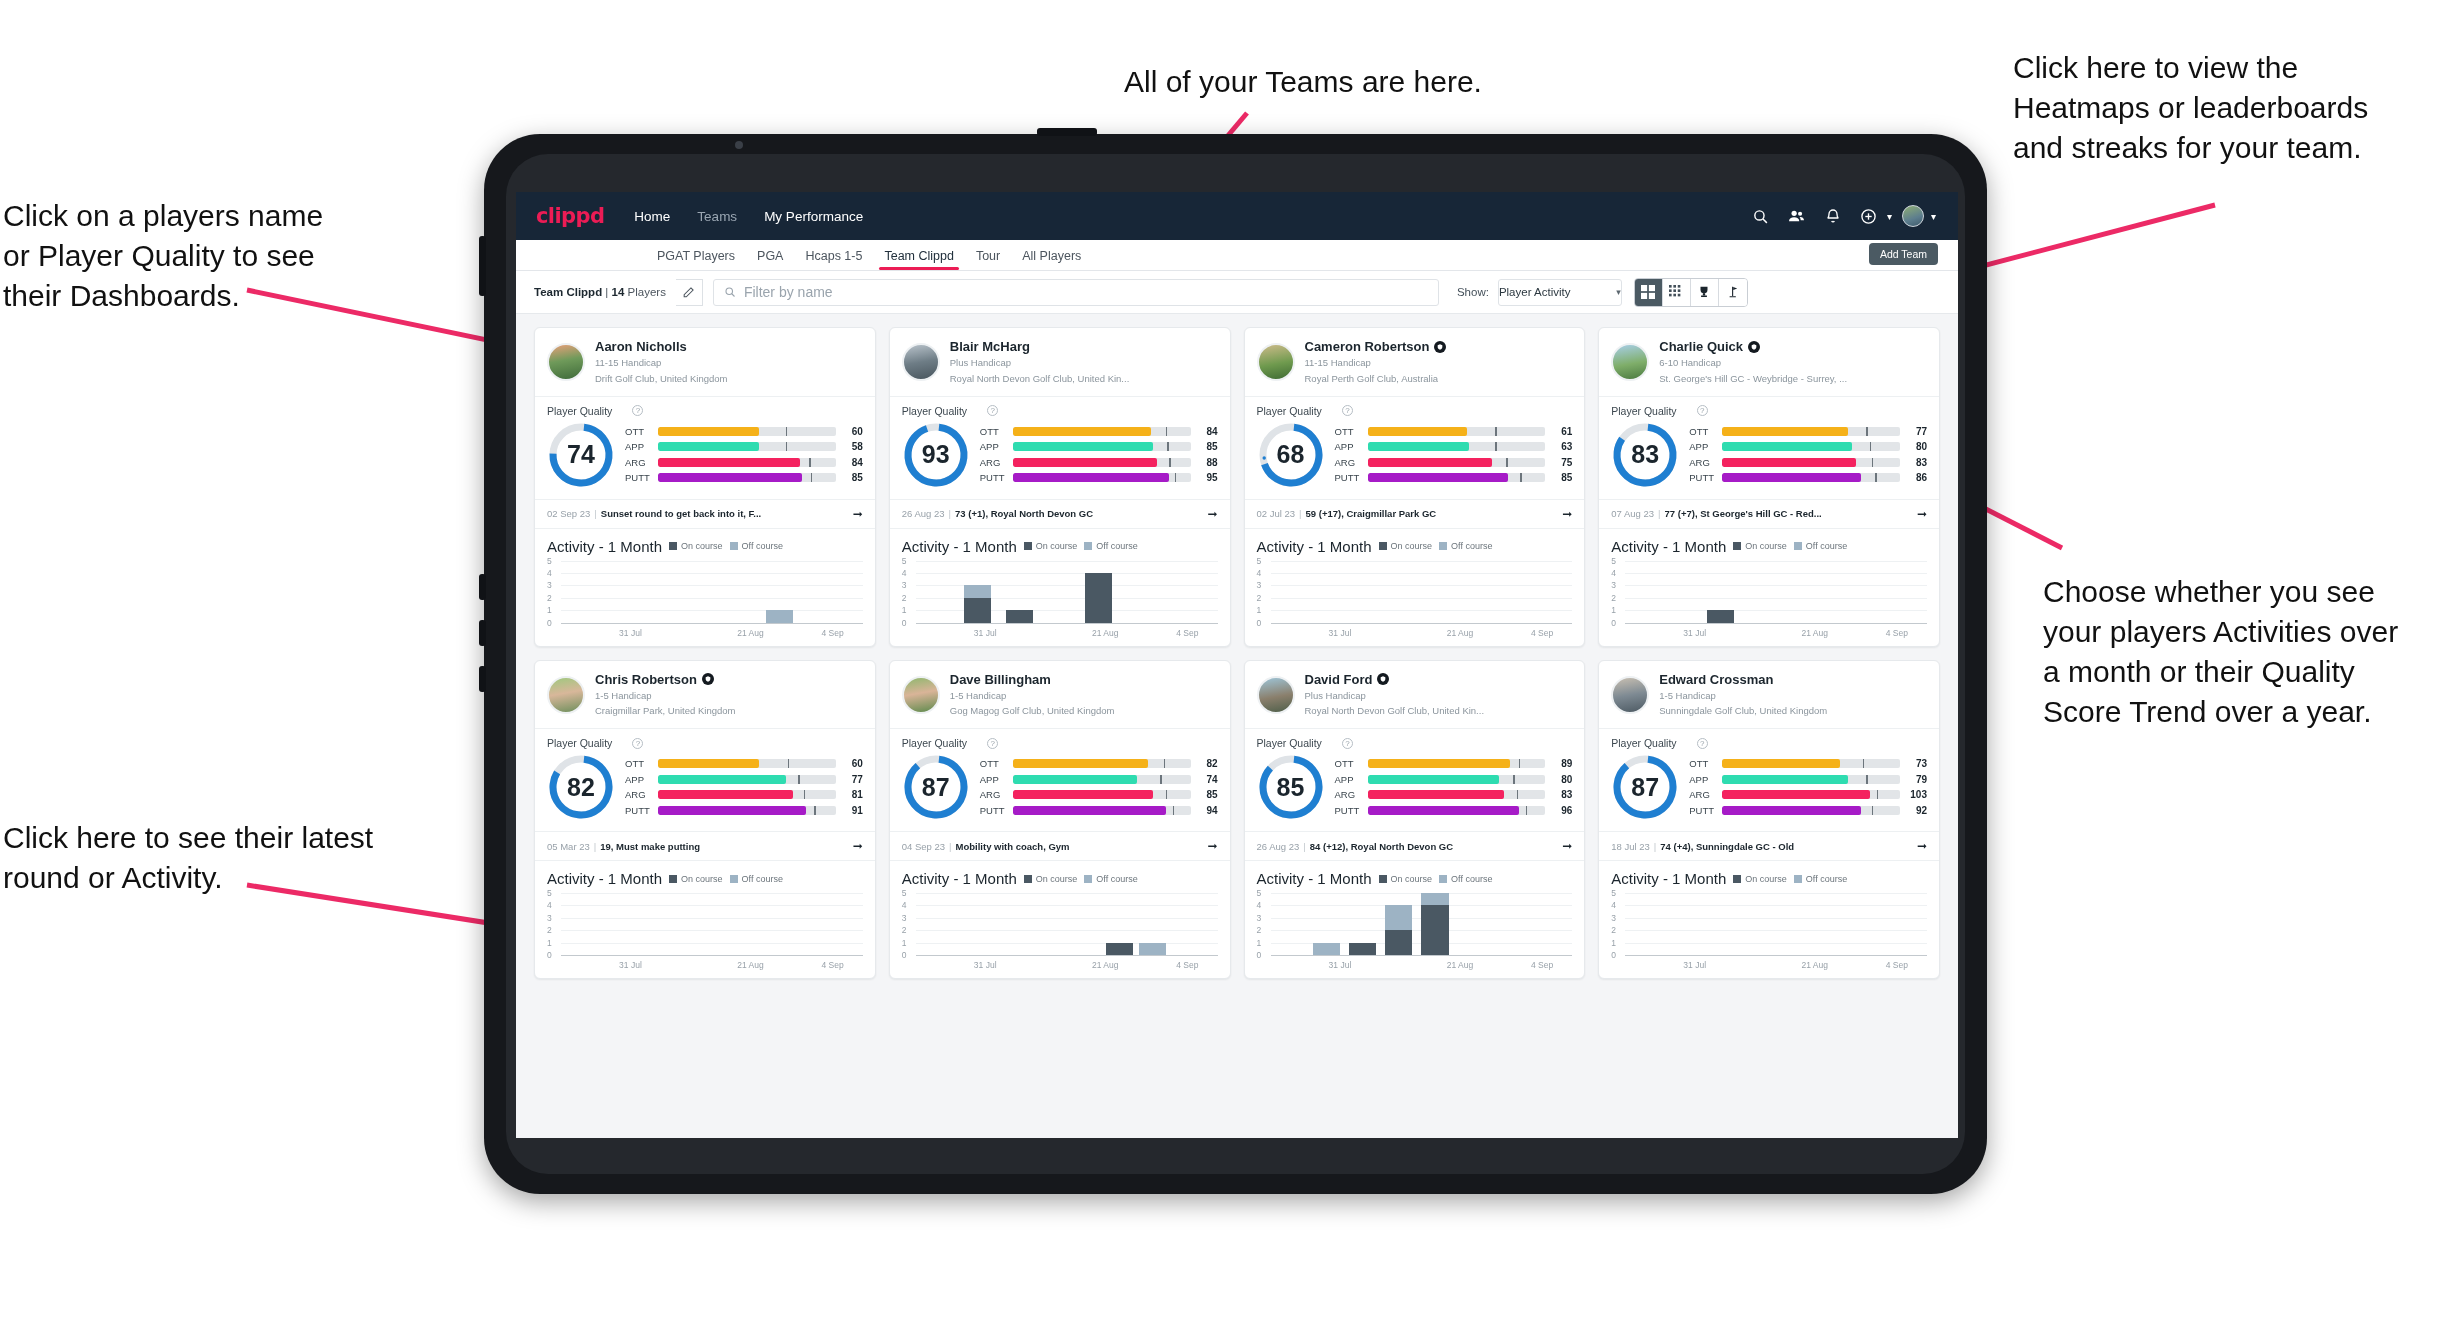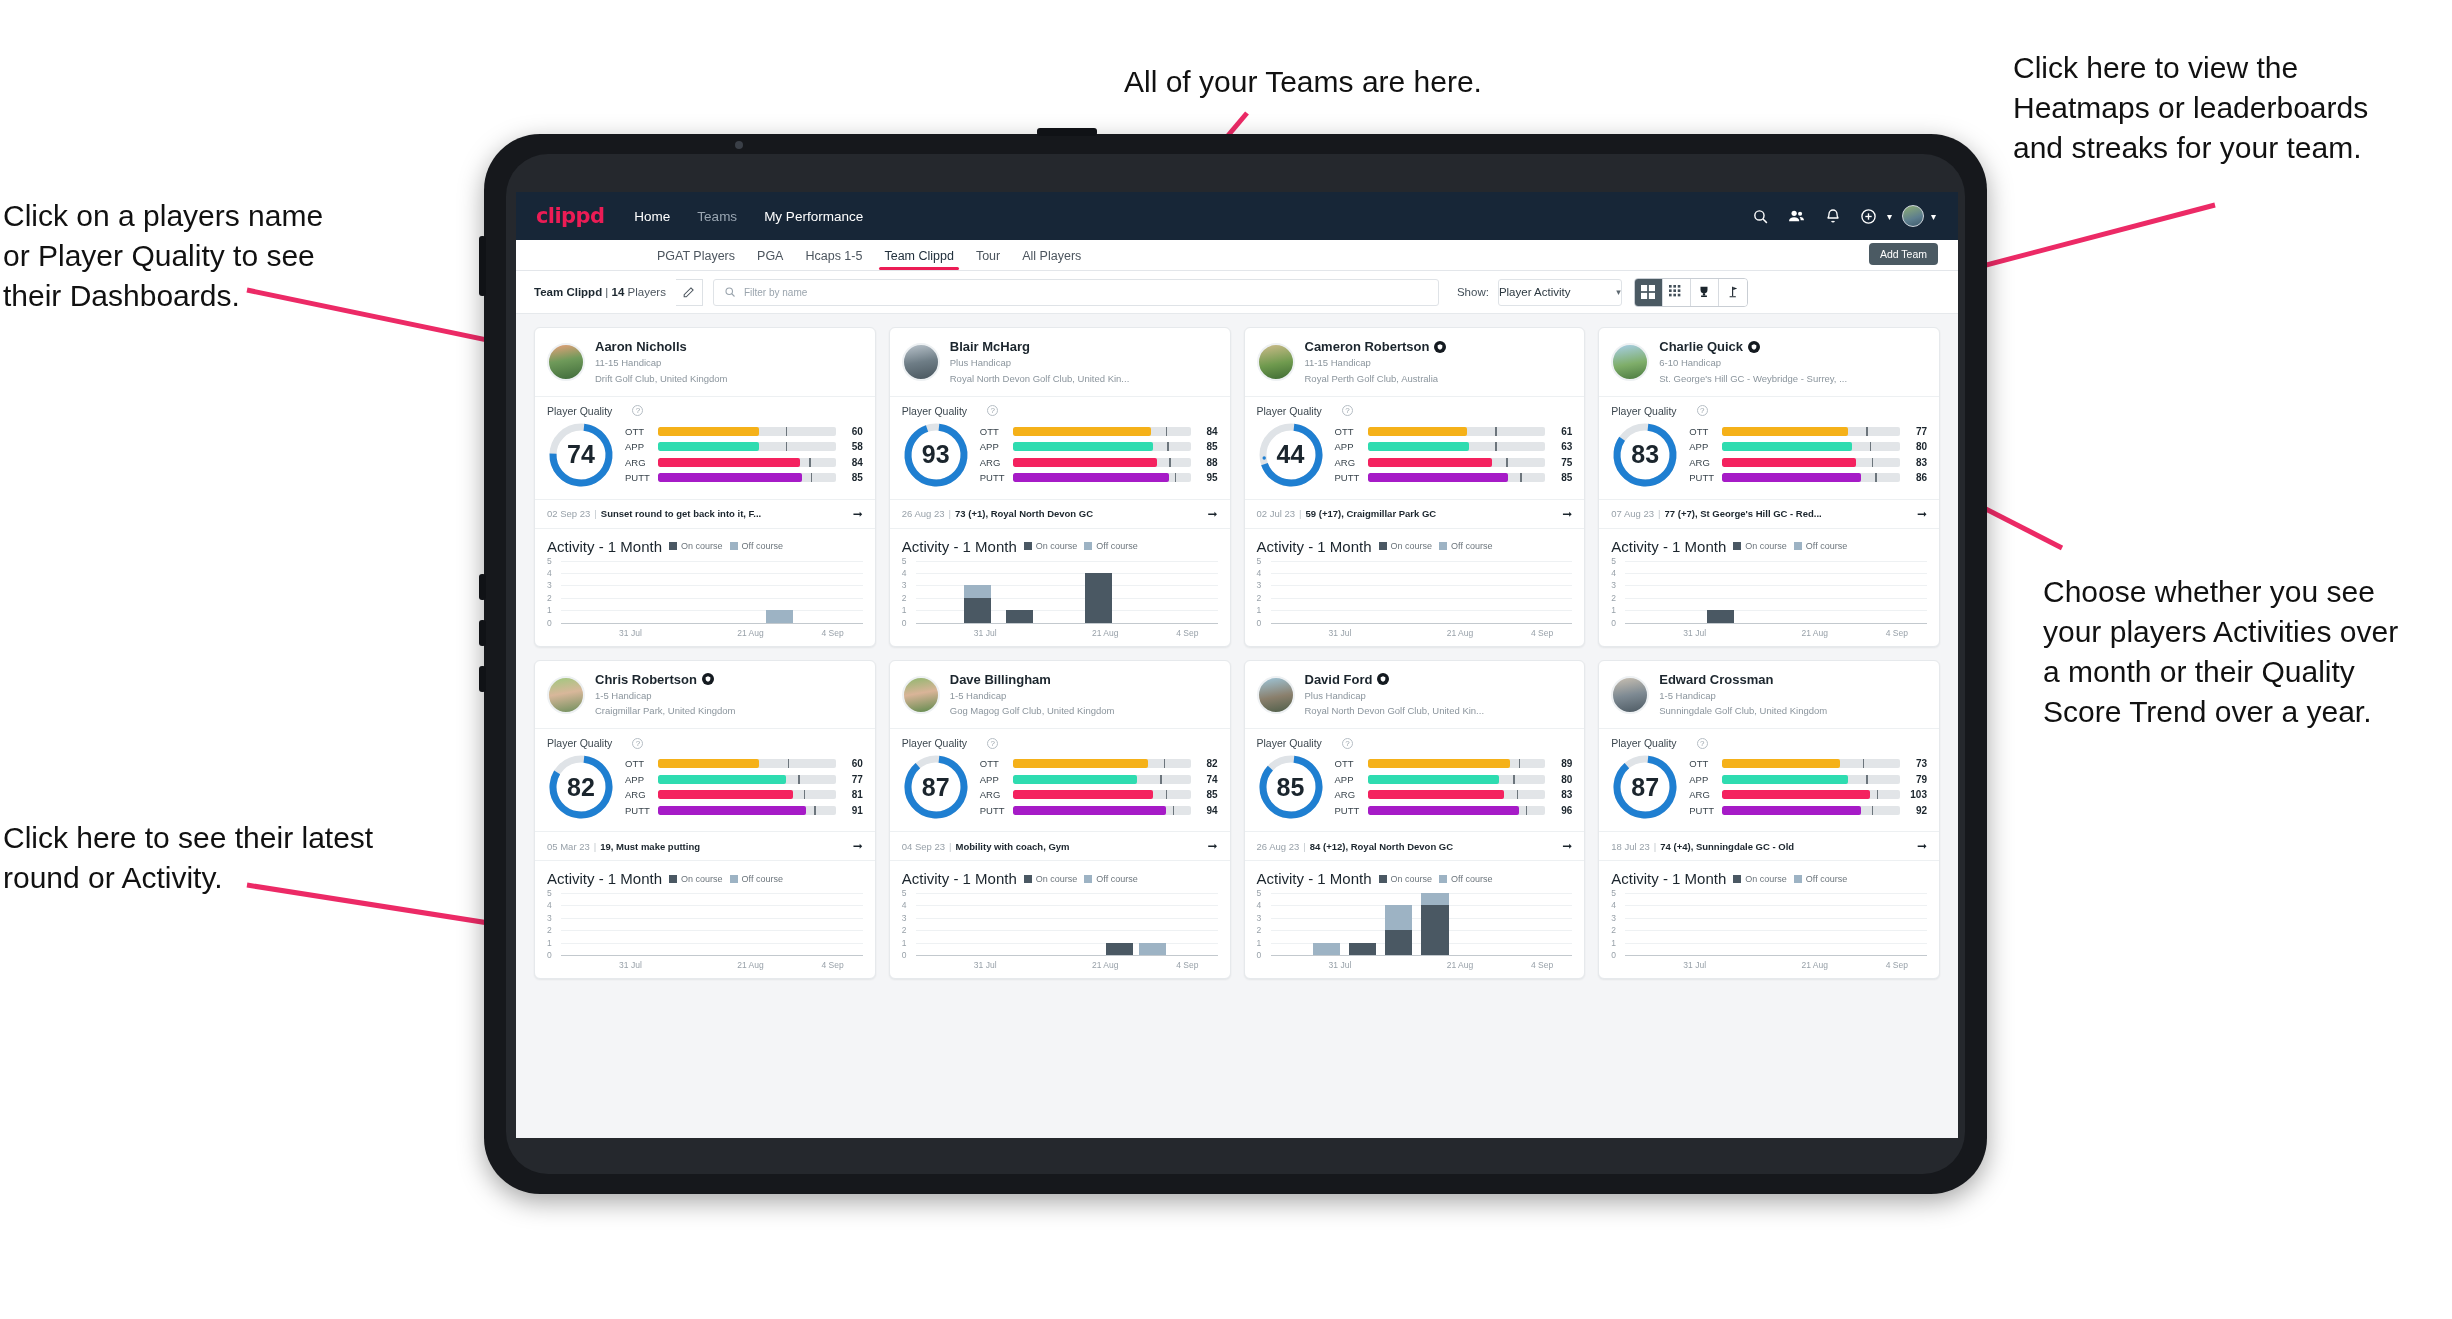--- a/index.html
+++ b/index.html
@@ -110,21 +110,21 @@
     width: 27px; height: 27px; border: 1px solid #dde1e5; border-left: none;
     display: flex; align-items: center; justify-content: center; margin-left: 10px;
     background:#fff;
   }
   .searchbox {
     flex: 1; height: 27px; margin: 0 0 0 10px;
     border: 1px solid #dfe3e7; border-radius: 3px;
     display: flex; align-items: center; padding: 0 10px; gap: 8px;
     max-width: 726px;
   }
-  .searchbox .ph { color: #9aa4ad; font-size: 10px; }
+  .searchbox .ph { color: #9aa4ad; font-size: 14px; }
   .showlabel { font-size: 11.5px; color: #44505a; margin-left: 18px; margin-right: 9px; }
   .select {
     width: 124px; height: 27px; border: 1px solid #dfe3e7; border-radius: 3px;
     display: flex; align-items: center; justify-content: space-between;
     padding: 0 0; font-size: 11.5px; color: #2c3840; gap: 14px;
   }
   .viewgroup { display: flex; margin-left: 12px; border: 1px solid #c9ced4; border-radius: 4px; overflow: hidden; }
   .viewbtn {
     width: 28px; height: 27px; display: flex; align-items: center; justify-content: center;
     background: #ffffff; border-right: 1px solid #d7dbe0;
@@ -581,21 +581,21 @@
           <div class="card-sep"></div>
           <div class="pq-head">
             <span class="pq-title">Player Quality</span>
             <span class="help-i">?</span>
           </div>
           <div class="pq-body">
             <div class="ring-wrap"><svg width="68" height="68" viewBox="0 0 68 68">
                 <circle cx="34" cy="34" r="28" fill="none" stroke="#dfe3e7" stroke-width="7"></circle>
                 <circle cx="34" cy="34" r="28" fill="none" stroke="#1f7fd1" stroke-width="7" stroke-dasharray="119.63184824869933 175.92918860102841" stroke-linecap="butt" transform="rotate(-84 34 34)"></circle>
                 <circle cx="7.2" cy="37" r="1.7" fill="#1f7fd1"></circle>
-              </svg><div class="ring-val">44</div></div>
+              </svg><div class="ring-val">68</div></div>
             <div class="bars">
               <div class="barrow">
                 <span class="barlbl">OTT</span>
                 <span class="bartrack">
                   <span class="barfill" style="width:56%;background:#f5b119;"></span>
                   <span class="bartick" style="left:72%;"></span>
                 </span>
                 <span class="barnum">61</span>
               </div>
               <div class="barrow">

